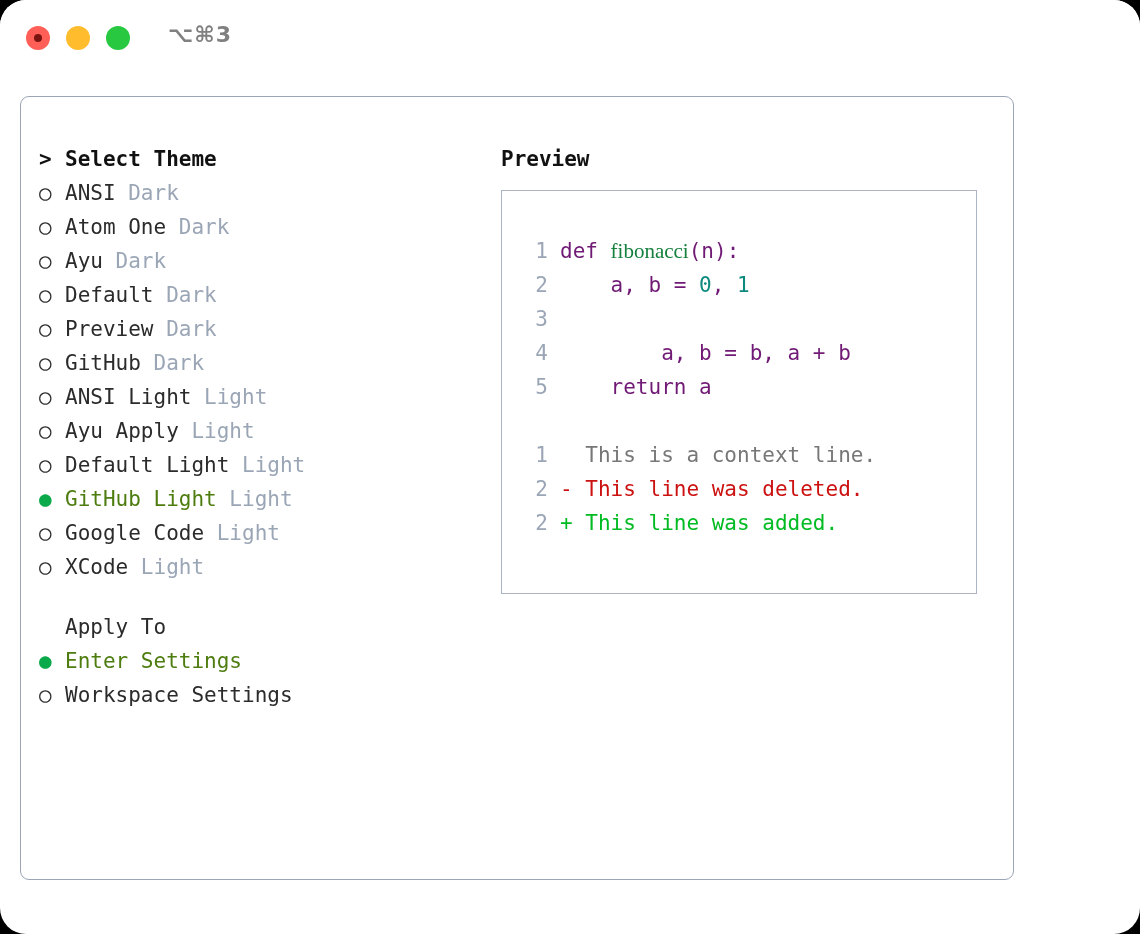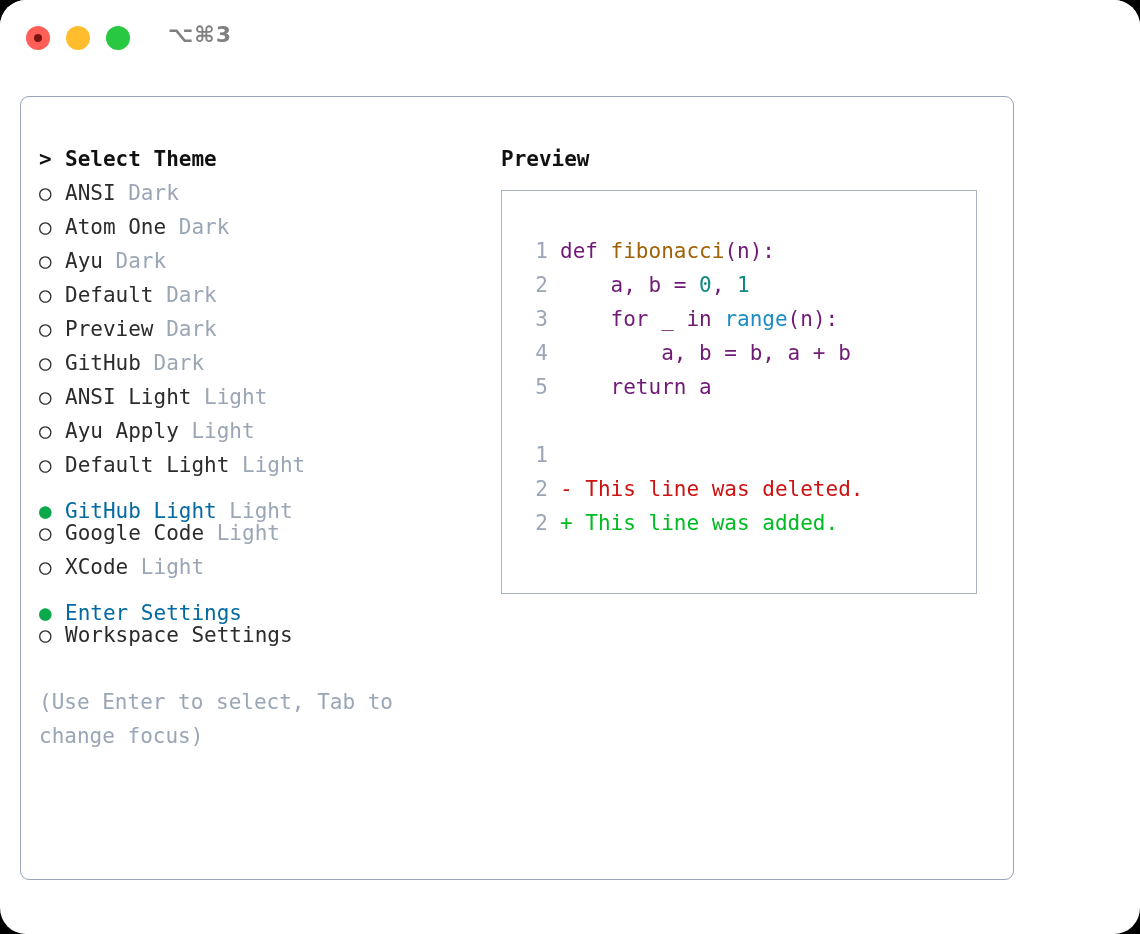--- a/index.html
+++ b/index.html
@@ -73,21 +73,21 @@
     white-space: pre;
   }
   .bullet {
     display: inline-block;
     width: 26px;
     flex: 0 0 26px;
     color: #303030;
   }
   .bullet.sel { color: #0aa94a; }
   .label { color: #2b2b2b; }
-  .label.sel { color: #0369a1; margin-top: 12px; }
+  .label.sel { color: #4d7c0f; }
   .suffix { color: #9aa5b5; }
   .heading {
     font-weight: 700;
     color: #111111;
   }
   #apply-heading { margin-top: 26px; }
   #hint {
     margin-top: 28px;
     width: 400px;
     font-size: 21px;
@@ -119,21 +119,21 @@
     white-space: pre;
     align-items: baseline;
   }
   .gutter {
     flex: 0 0 26px;
     text-align: right;
     color: #9aa5b5;
     margin-right: 12px;
   }
   .tok-plain { color: #701a75; }
-  .tok-fn    { color: #a16207; }
+  .tok-fn    { color: #15803d; font-family: Liberation Serif, serif; }
   .tok-num   { color: #0d8a7d; }
   .tok-builtin { color: #1a8bc4; }
   .tok-ctx   { color: #777777; }
   .tok-del   { color: #cc1111; }
   .tok-add   { color: #00bb22; }
   .gap { height: 34px; }
 </style>
 </head>
 <body>
 
@@ -163,42 +163,45 @@
           <div class="list-line"><span class="bullet">○</span><span class="label">Preview</span><span class="suffix"> Dark</span></div>
           <div class="list-line"><span class="bullet">○</span><span class="label">GitHub</span><span class="suffix"> Dark</span></div>
           <div class="list-line"><span class="bullet">○</span><span class="label">ANSI Light</span><span class="suffix"> Light</span></div>
           <div class="list-line"><span class="bullet">○</span><span class="label">Ayu Apply</span><span class="suffix"> Light</span></div>
           <div class="list-line"><span class="bullet">○</span><span class="label">Default Light</span><span class="suffix"> Light</span></div>
           <div class="list-line"><span class="bullet sel">●</span><span class="label sel">GitHub Light</span><span class="suffix"> Light</span></div>
           <div class="list-line"><span class="bullet">○</span><span class="label">Google Code</span><span class="suffix"> Light</span></div>
           <div class="list-line"><span class="bullet">○</span><span class="label">XCode</span><span class="suffix"> Light</span></div>
         </div>
 
+      <div class="list-line" id="apply-heading">
+        <span class="bullet"> </span>
+        <span class="label">Apply To</span>
+      </div>
 
       <div id="apply-options">
           <div class="list-line"><span class="bullet sel">●</span><span class="label sel">Enter Settings</span></div>
           <div class="list-line"><span class="bullet">○</span><span class="label">Workspace Settings</span></div>
         </div>
 
-      <div id="hint">(Use Enter to select, Tab to change focus)</div>
     </div>
 
     <div id="right-col">
       <div id="preview-title">Preview</div>
       <div id="preview-box">
         <div id="code-block">
             <div class="code-line"><span class="gutter">1</span><span><span class="tok-plain">def </span><span class="tok-fn">fibonacci</span><span class="tok-plain">(n):</span></span></div>
             <div class="code-line"><span class="gutter">2</span><span><span class="tok-plain">    a, b = </span><span class="tok-num">0</span><span class="tok-plain">, </span><span class="tok-num">1</span></span></div>
-            <div class="code-line"><span class="gutter">3</span><span><span class="tok-plain">    for _ in </span><span class="tok-builtin">range</span><span class="tok-plain">(n):</span></span></div>
+            <div class="code-line"><span class="gutter">3</span></div>
             <div class="code-line"><span class="gutter">4</span><span><span class="tok-plain">        a, b = b, a + b</span></span></div>
             <div class="code-line"><span class="gutter">5</span><span><span class="tok-plain">    return a</span></span></div>
           </div>
         <div class="gap"></div>
         <div id="diff-block">
-            <div class="code-line"><span class="gutter">1</span><span class="tok-ctx"> </span></div>
+            <div class="code-line"><span class="gutter">1</span><span class="tok-ctx"> </span><span class="tok-ctx"> This is a context line.</span></div>
             <div class="code-line"><span class="gutter">2</span><span class="tok-del">-</span><span class="tok-del"> This line was deleted.</span></div>
             <div class="code-line"><span class="gutter">2</span><span class="tok-add">+</span><span class="tok-add"> This line was added.</span></div>
           </div>
       </div>
     </div>
 
   </div>
 </div>
 
 </body></html>

